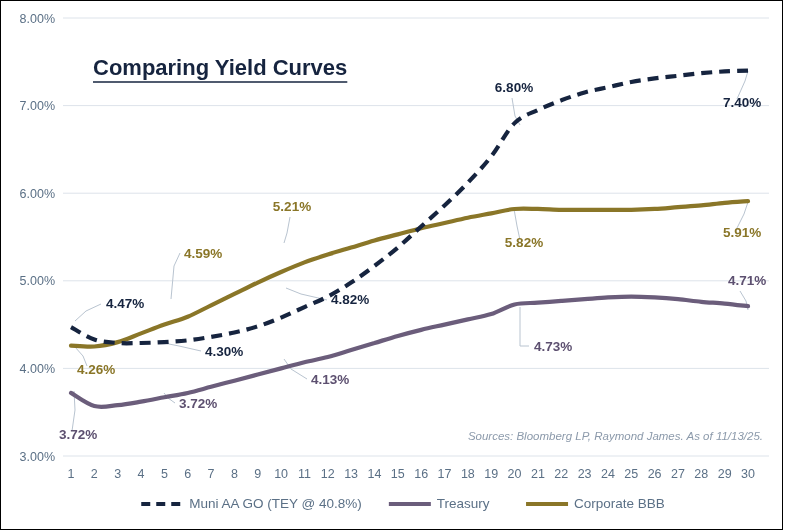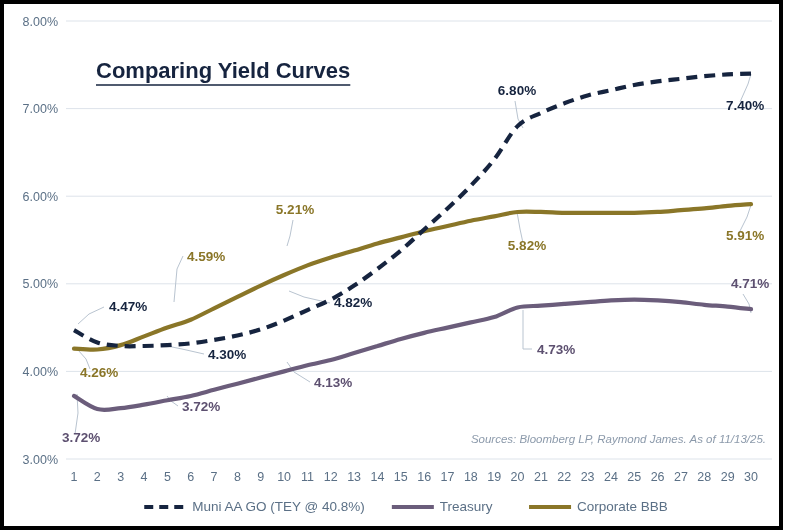--- a/index.html
+++ b/index.html
@@ -6,21 +6,21 @@
   html,body{margin:0;padding:0;}
   body{
     width:785px;height:532px;
     background:#ffffff;
     font-family:"Liberation Sans", sans-serif;
     overflow:hidden;
   }
   #chart-frame{
     position:relative;
     width:783px;height:530px;
-    border:4px solid #000000;
+    border:1px solid #000000;
     box-sizing:border-box;
     background:#ffffff;
   }
   #chart-svg{display:block;width:783px;height:530px;}
   .axis-label{
     font-family:"Liberation Sans", sans-serif;
     font-size:12.5px;
     fill:#5b7086;
   }
   .x-tick{

